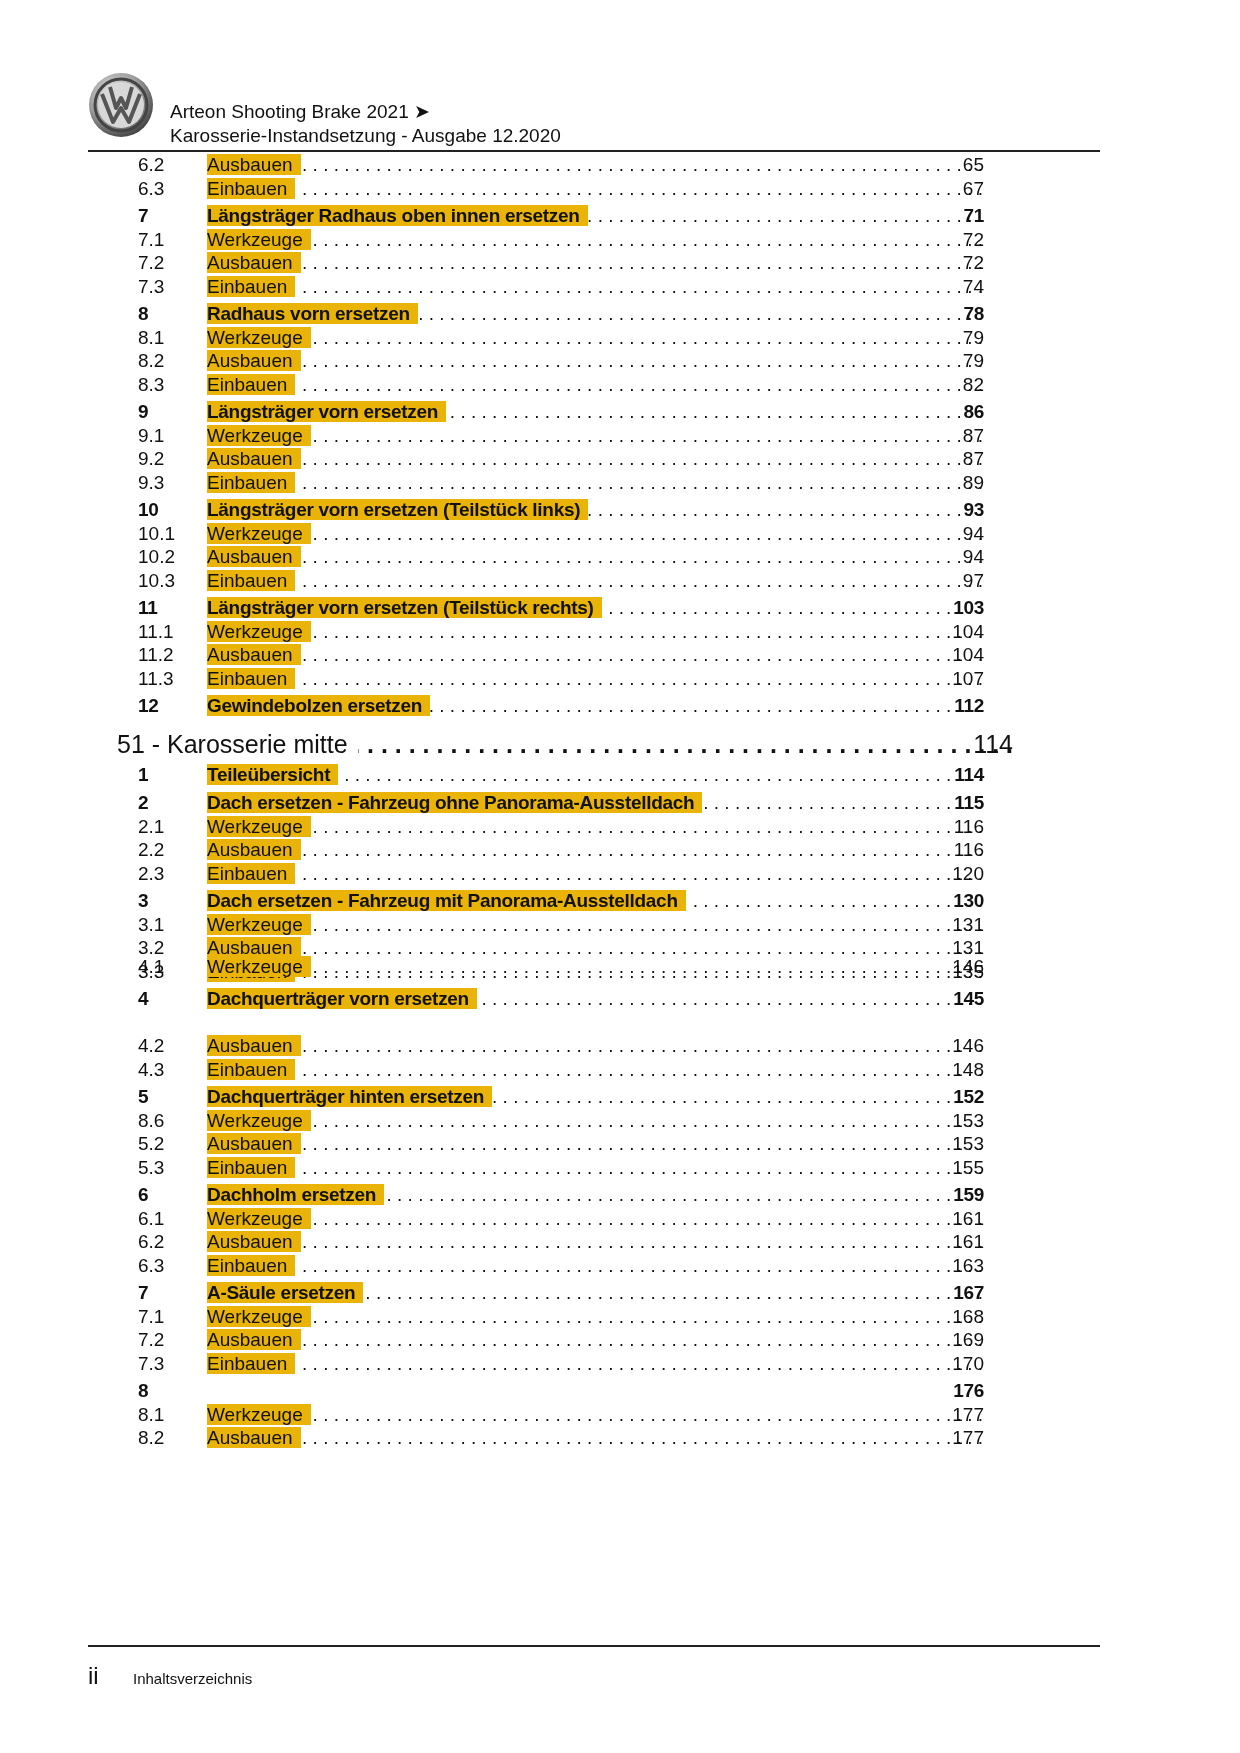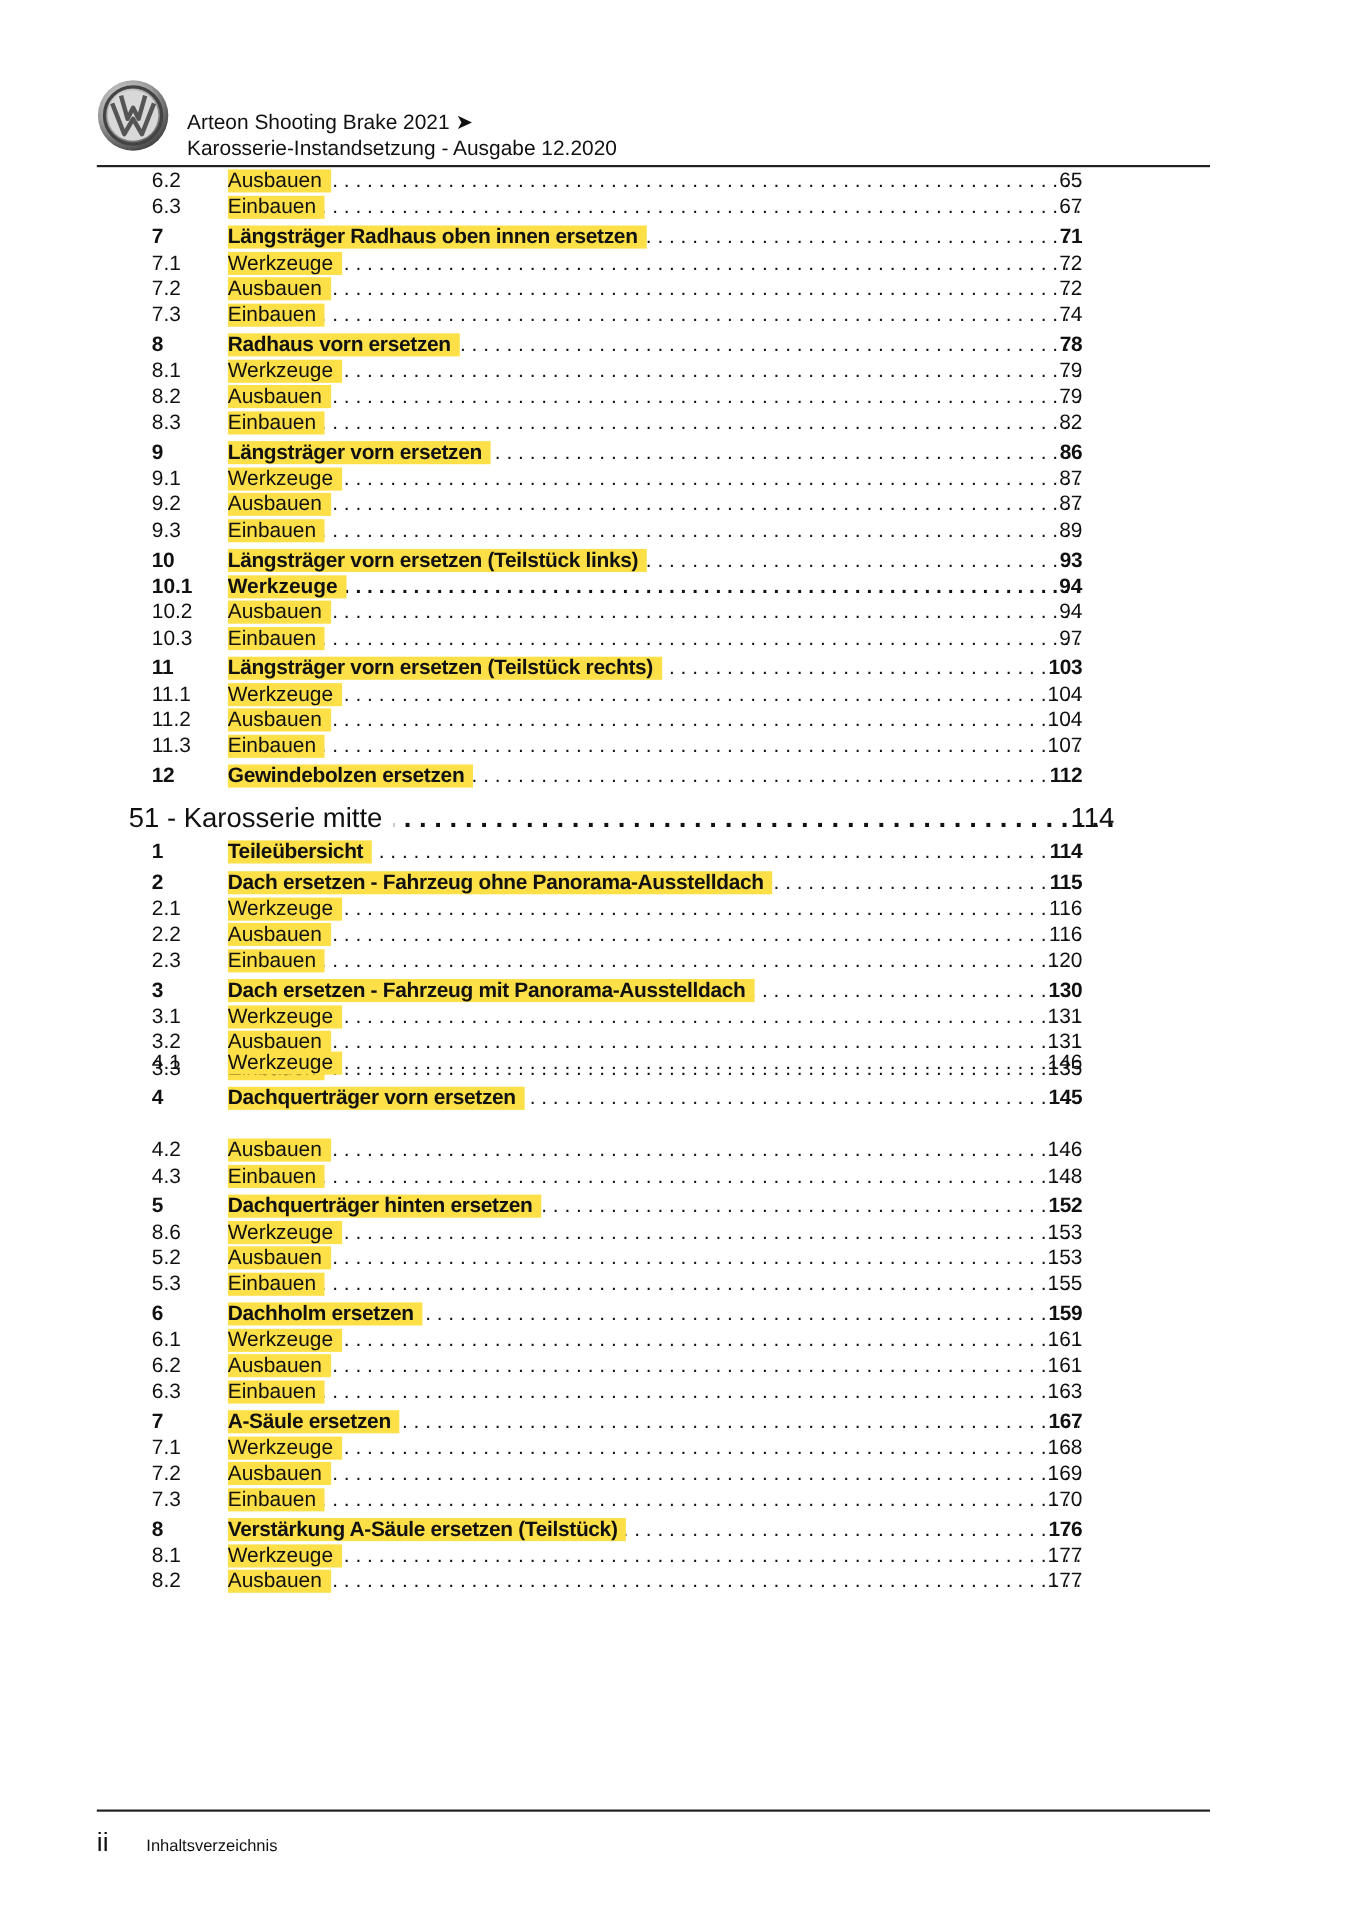--- a/index.html
+++ b/index.html
@@ -10,21 +10,21 @@
   .hdr-sub { position: absolute; left: 170px; top: 125px; font-size: 19px; line-height: 22px; text-align: right; }
   .hdr-rule { position: absolute; left: 88px; top: 150px; width: 1012px; height: 2px; background: #222; }
   .ftr-rule { position: absolute; left: 88px; top: 1645px; width: 1012px; height: 2px; background: #222; }
   .ftr-page { position: absolute; left: 88px; top: 1661px; font-size: 24px; line-height: 30px; }
   .ftr-label { position: absolute; left: 133px; top: 1670px; font-size: 15px; line-height: 18px; }
 
   .toc { position: absolute; left: 0; top: 0; width: 1240px; }
   .row { position: absolute; left: 0; width: 1124px; height: 24px; font-size: 19px; line-height: 24px; }
   .row .num { position: absolute; left: 138px; }
   .row .lead { position: absolute; left: 207px; right: 140px; overflow: hidden; white-space: nowrap; }
-  .row .lead .t { background: #fde047; padding-right: 8px; position: relative; z-index: 1; }
+  .row .lead .t { background: #eab308; padding-right: 8px; position: relative; z-index: 1; }
   .row .lead::after { content: ". . . . . . . . . . . . . . . . . . . . . . . . . . . . . . . . . . . . . . . . . . . . . . . . . . . . . . . . . . . . . . . . . . . . . . . . . . . . . . . . . . . . . . . . . . . . . . . . . . . . . . . . . . . . . . . . . . . . . . . . . . . . . . . . .";
                       position: absolute; left: 0; top: 0; white-space: nowrap; letter-spacing: 0; z-index: 0; }
   .row .pg { position: absolute; right: 140px; text-align: right; }
   .row.sec { font-weight: normal; }
   .row.sec .t, .row.sec .num, .row.sec .pg { font-weight: bold; letter-spacing: -0.3px; }
   .row.sec .num, .row.sec .pg { font-weight: bold; }
   .row.chap { height: 30px; font-size: 25px; line-height: 30px; }
   .row.chap .num-title { position: absolute; left: 88px; right: 140px; overflow: hidden; white-space: nowrap; }
   .row.chap .num-title .t { background: #fff; padding-right: 10px; position: relative; z-index: 1; }
   .row.chap .num-title::after { content: ". . . . . . . . . . . . . . . . . . . . . . . . . . . . . . . . . . . . . . . . . . . . . . . . . . . . . . . . . . . . . . . . . . . . . . . . . . . . . . . . . . . . . . . . . . . . . . . . . . . . . . . . .";
@@ -123,21 +123,21 @@
     <div class="row sub" style="top: 471px;">
       <span class="num">9.3</span>
       <div class="lead"><span class="t">Einbauen</span></div>
       <span class="pg">89</span>
     </div>
     <div class="row sec" style="top: 498px;">
       <span class="num">10</span>
       <div class="lead"><span class="t">Längsträger vorn ersetzen (Teilstück links)</span></div>
       <span class="pg">93</span>
     </div>
-    <div class="row sub" style="top: 522px; font-weight: bold;">
+    <div class="row sub" style="top: 522px;">
       <span class="num">10.1</span>
       <div class="lead"><span class="t">Werkzeuge</span></div>
       <span class="pg">94</span>
     </div>
     <div class="row sub" style="top: 545px;">
       <span class="num">10.2</span>
       <div class="lead"><span class="t">Ausbauen</span></div>
       <span class="pg">94</span>
     </div>
     <div class="row sub" style="top: 569px;">
@@ -294,21 +294,20 @@
       <div class="lead"><span class="t">Ausbauen</span></div>
       <span class="pg">169</span>
     </div>
     <div class="row sub" style="top: 1352px;">
       <span class="num">7.3</span>
       <div class="lead"><span class="t">Einbauen</span></div>
       <span class="pg">170</span>
     </div>
     <div class="row sec" style="top: 1379px;">
       <span class="num">8</span>
-      <div class="lead"><span class="t">Verstärkung A-Säule ersetzen (Teilstück)</span></div>
       <span class="pg">176</span>
     </div>
     <div class="row sub" style="top: 1403px;">
       <span class="num">8.1</span>
       <div class="lead"><span class="t">Werkzeuge</span></div>
       <span class="pg">177</span>
     </div>
     <div class="row sub" style="top: 1426px;">
       <span class="num">8.2</span>
       <div class="lead"><span class="t">Ausbauen</span></div>

